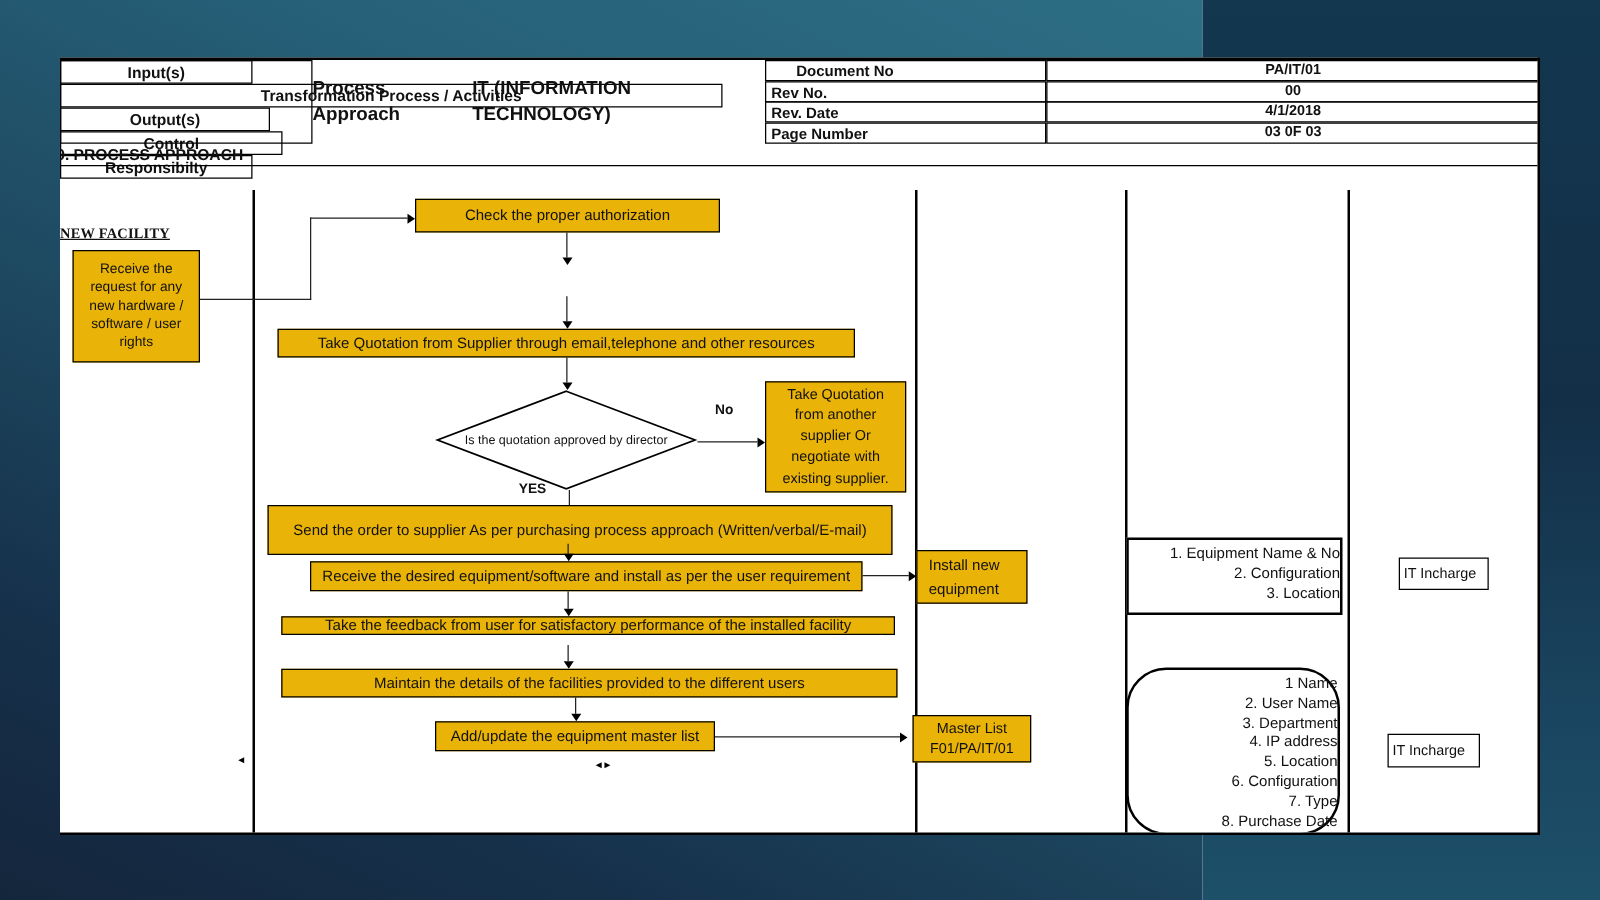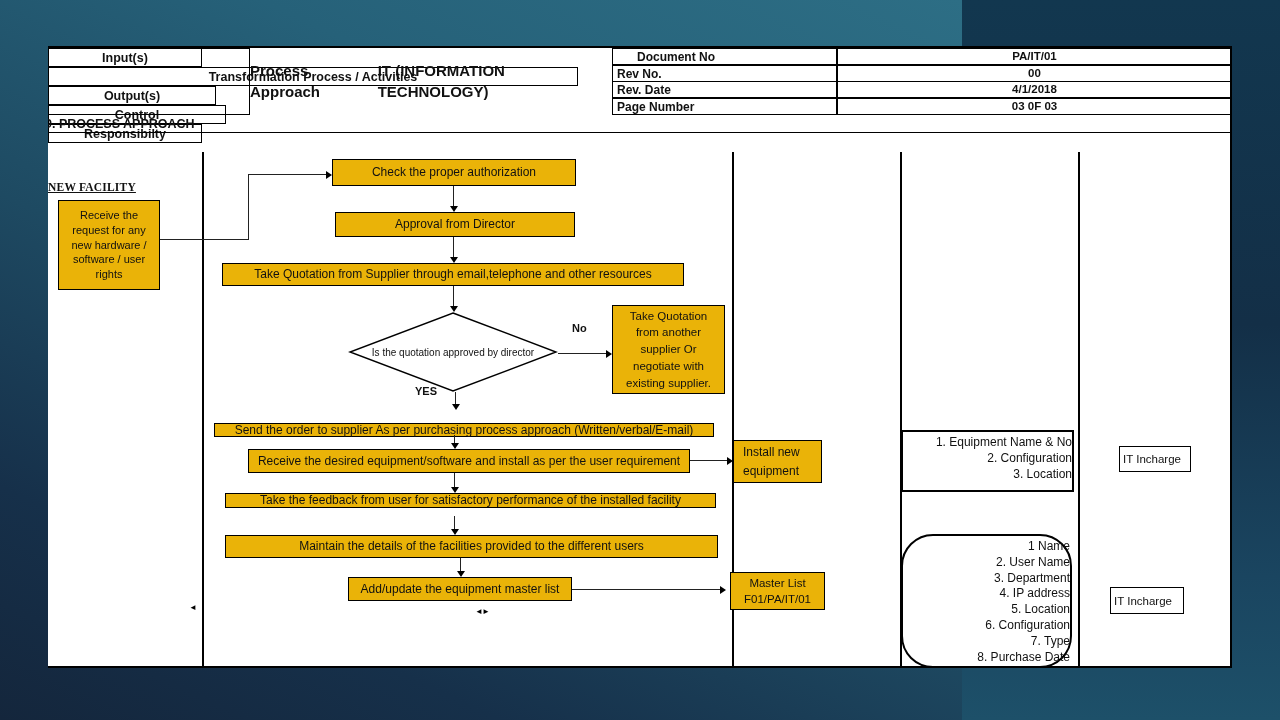--- a/index.html
+++ b/index.html
@@ -112,21 +112,20 @@
 
   <div class="hline" style="left:112px;top:191px;width:89px;"></div>
   <div class="vline" style="left:200px;top:126px;height:66px;"></div>
   <div class="hline" style="left:200px;top:126px;width:78px;"></div>
   <div class="ah-r" style="left:278px;top:123px;"></div>
 
   <div class="pbox" style="left:284px;top:111px;width:244px;height:27px;">Check the proper authorization</div>
   <div class="vline" style="left:405px;top:138px;height:20px;"></div>
   <div class="ah-d" style="left:402px;top:158px;"></div>
 
-  <div class="pbox" style="left:287px;top:164px;width:240px;height:25px;">Approval from Director</div>
   <div class="vline" style="left:405px;top:189px;height:20px;"></div>
   <div class="ah-d" style="left:402px;top:209px;"></div>
 
   <div class="pbox" style="left:174px;top:215px;width:462px;height:23px;">Take Quotation from Supplier through email,telephone and other resources</div>
   <div class="vline" style="left:405px;top:238px;height:20px;"></div>
   <div class="ah-d" style="left:402px;top:258px;"></div>
 
   <svg class="abs diamond-wrap" viewBox="0 0 210 80">
     <polygon points="105,1 208,40 105,79 2,40" fill="#ffffff" stroke="#000000" stroke-width="1.4"></polygon>
   </svg>
@@ -134,21 +133,21 @@
 
   <div class="branch-label" style="left:524px;top:274px;">No</div>
   <div class="hline" style="left:510px;top:305px;width:48px;"></div>
   <div class="ah-r" style="left:558px;top:302px;"></div>
   <div class="pbox" style="left:564px;top:257px;width:113px;height:89px;font-size:11.5px;line-height:1.45;">Take Quotation from another supplier Or negotiate with existing supplier.</div>
 
   <div class="branch-label" style="left:367px;top:337px;">YES</div>
   <div class="vline" style="left:407px;top:344px;height:13px;"></div>
   <div class="ah-d" style="left:404px;top:356px;"></div>
 
-  <div class="pbox" style="left:166px;top:375px;width:500px;height:14px;">Send the order to supplier  As per purchasing process approach (Written/verbal/E-mail)</div>
+  <div class="pbox" style="left:166px;top:356px;width:500px;height:40px;">Send the order to supplier  As per purchasing process approach (Written/verbal/E-mail)</div>
   <div class="vline" style="left:406px;top:387px;height:9px;"></div>
   <div class="ah-d" style="left:403px;top:395px;"></div>
 
   <div class="pbox" style="left:200px;top:401px;width:442px;height:24px;">Receive the desired equipment/software and install as per the user requirement</div>
   <div class="hline" style="left:642px;top:412px;width:37px;"></div>
   <div class="ah-r" style="left:679px;top:409px;"></div>
   <div class="vline" style="left:406px;top:425px;height:14px;"></div>
   <div class="ah-d" style="left:403px;top:439px;"></div>
 
   <div class="pbox" style="left:177px;top:445px;width:491px;height:15px;">Take the feedback from user for satisfactory performance of the installed facility</div>

